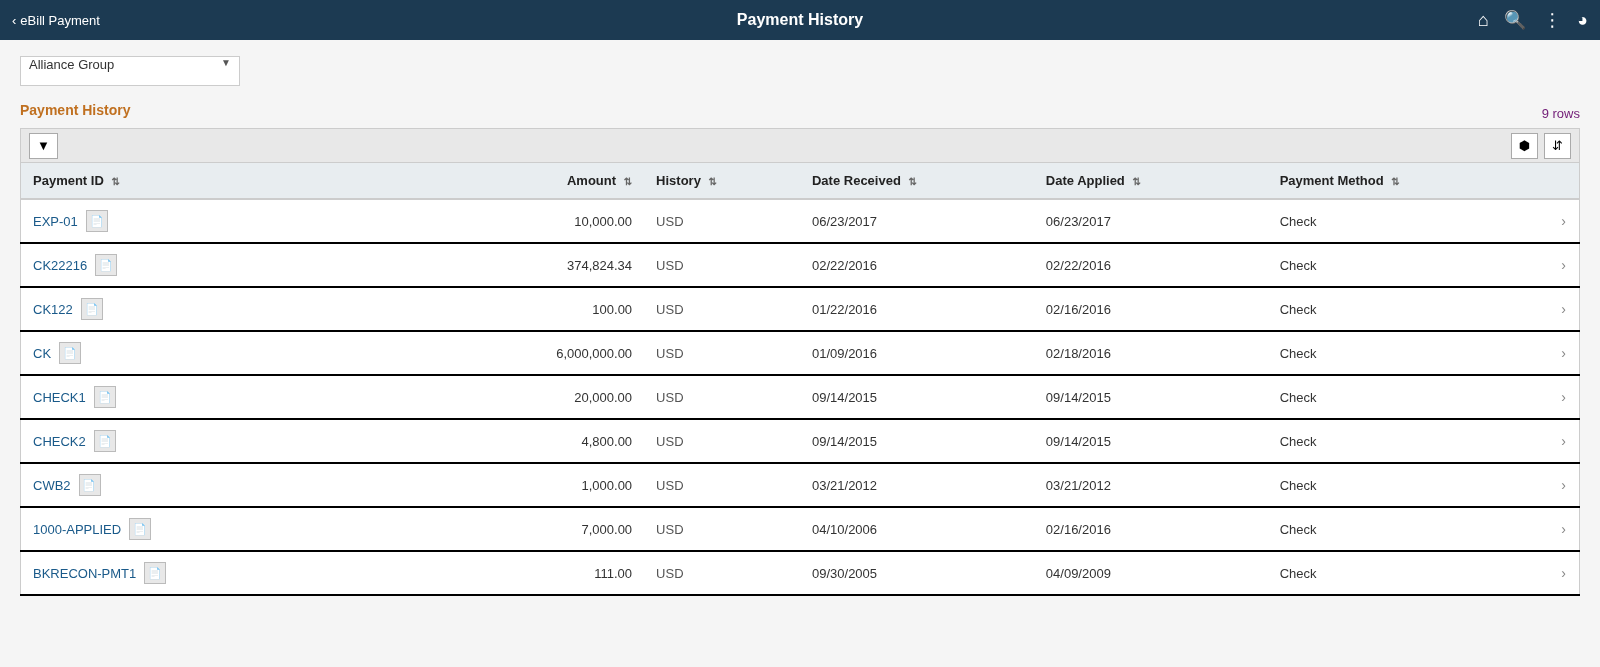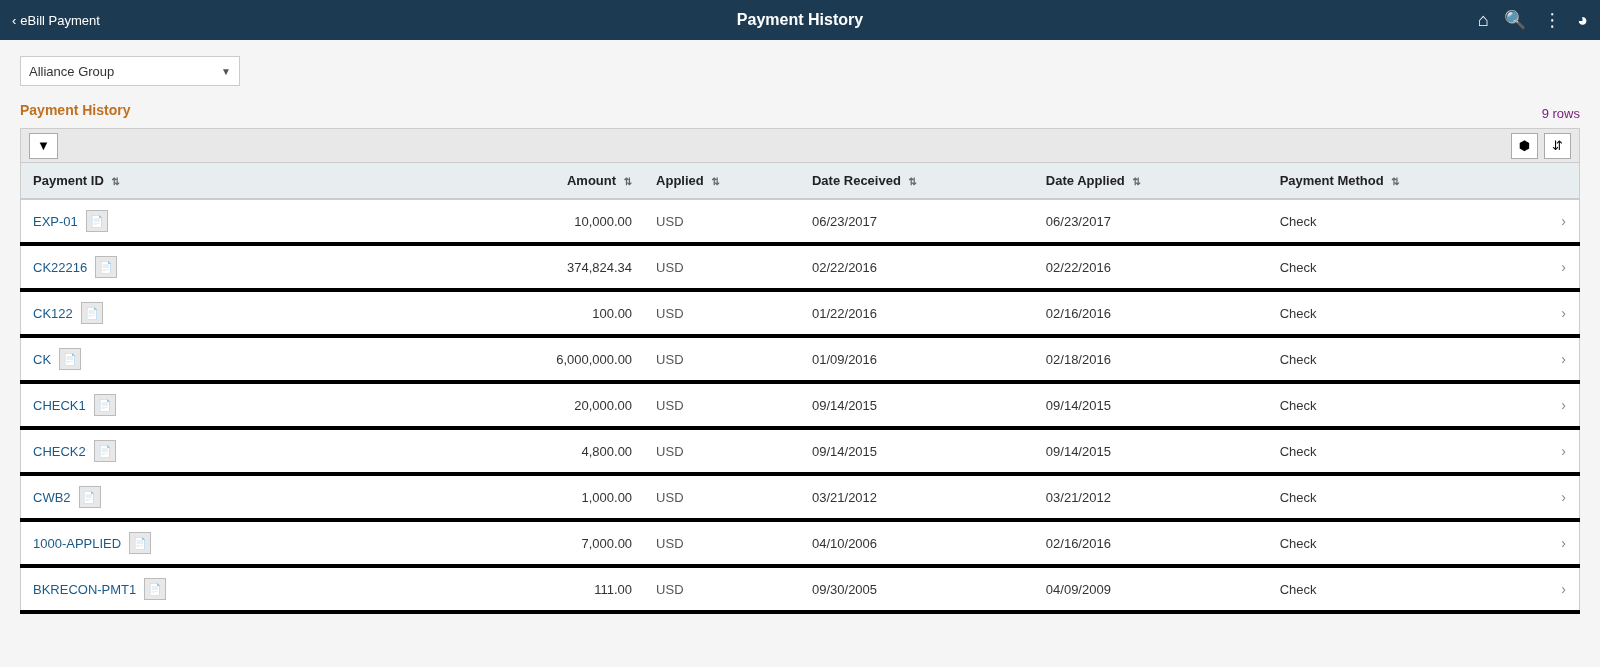--- a/index.html
+++ b/index.html
@@ -49,21 +49,20 @@
       background: #f5f5f5;
       min-height: calc(667px - 40px);
     }
 
     
     .group-select-container {
       margin-bottom: 16px;
     }
     .group-select {
       display: flex;
-      align-items: center;
       border: 1px solid #ccc;
       background: white;
       width: 220px;
       height: 30px;
       padding: 0 8px;
       cursor: pointer;
       justify-content: space-between;
     }
     .group-select span { font-size: 13px; }
     .group-select .arrow { font-size: 10px; color: #555; }
@@ -131,21 +130,21 @@
       color: #222;
       white-space: nowrap;
     }
     .data-table thead th .sort-icon {
       display: inline-block;
       margin-left: 4px;
       font-size: 10px;
       color: #666;
     }
     .data-table tbody tr {
-      border-bottom: 4px solid #000000;
+      border-bottom: 2px solid #000000;
       background: white;
     }
     .data-table tbody td {
       padding: 10px 12px;
       font-size: 13px;
       vertical-align: middle;
     }
     .payment-id-link {
       color: #1a5a8a;
       text-decoration: none;
@@ -229,21 +228,21 @@
       <tr>
         <th class="col-payment-id">
           <span>Payment ID</span>
           <span class="sort-icon">⇅</span>
         </th>
         <th class="col-amount" style="text-align:right;">
           <span>Amount</span>
           <span class="sort-icon">⇅</span>
         </th>
         <th class="col-currency">
-          <span>Applied</span>
+          <span>History</span>
           <span class="sort-icon">⇅</span>
         </th>
         <th class="col-date-received">
           <span>Date Received</span>
           <span class="sort-icon">⇅</span>
         </th>
         <th class="col-date-applied">
           <span>Date Applied</span>
           <span class="sort-icon">⇅</span>
         </th>

